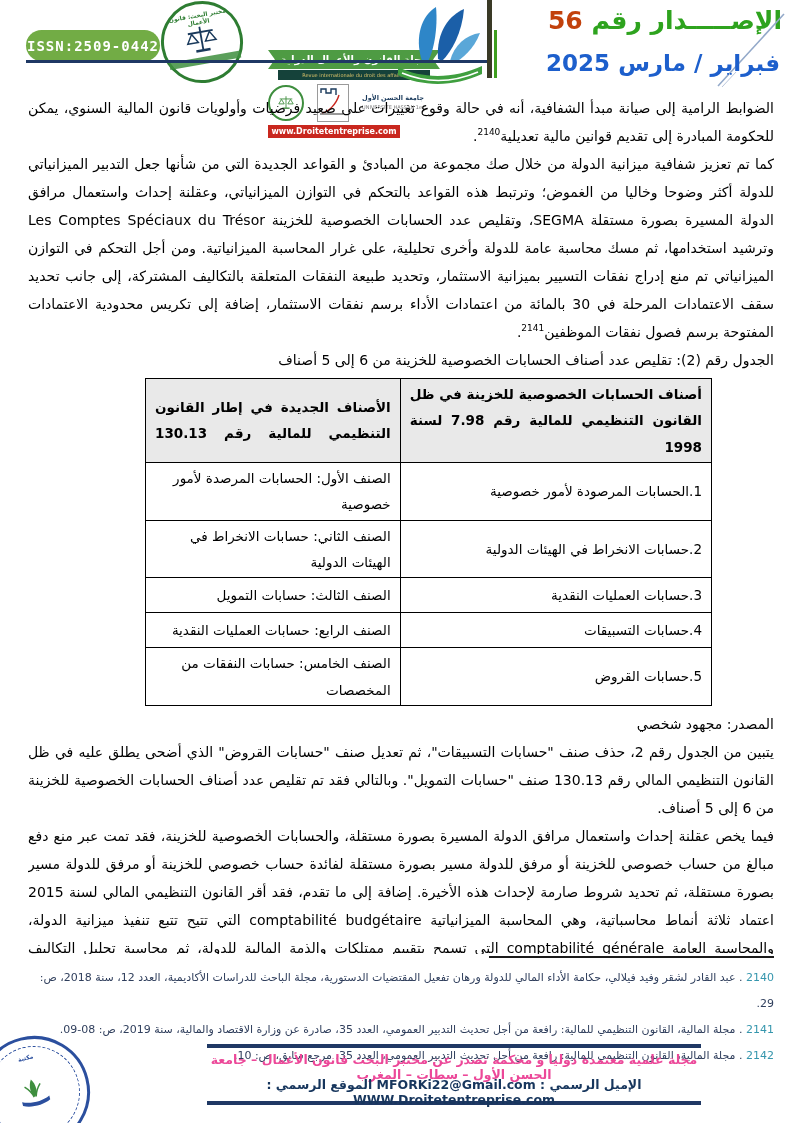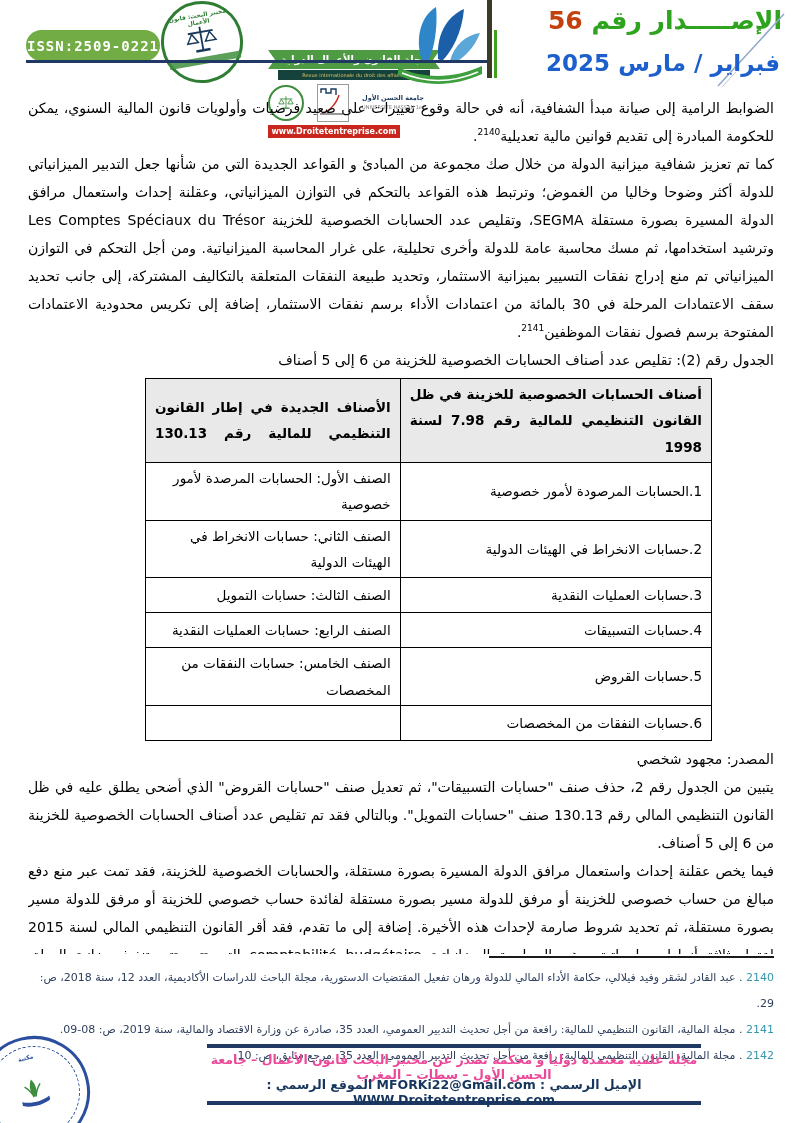--- a/index.html
+++ b/index.html
@@ -76,21 +76,21 @@
   .stamp .s-art{position:absolute;top:34px;left:0;right:0;display:flex;justify-content:center;}
 </style>
 </head>
 <body>
 
 <div class="page">
 
   <div>
 
     <div class="issn-pill">
-      <span>ISSN:2509-0221</span>
+      <span>ISSN:2509-0442</span>
     </div>
 
     <div class="lab-logo">
       <div class="lab-text">مختبر البحث: قانون الأعمال</div>
       <div class="lab-scales">
         <svg width="36" height="36" viewBox="0 0 40 40">
           <rect x="19" y="5" width="2" height="26" fill="#1a3a5c"></rect>
           <rect x="12" y="30" width="16" height="3" fill="#1a3a5c"></rect>
           <rect x="6" y="10" width="28" height="2" fill="#1a3a5c"></rect>
           <path d="M10 12 L4 22 L16 22 Z" fill="none" stroke="#1a3a5c" stroke-width="1.6"></path>
@@ -190,24 +190,20 @@
           <td>الصنف الثالث: حسابات التمويل</td>
         </tr>
         <tr>
           <td>4.حسابات التسبيقات</td>
           <td>الصنف الرابع: حسابات العمليات النقدية</td>
         </tr>
         <tr>
           <td>5.حسابات القروض</td>
           <td>الصنف الخامس: حسابات النفقات من المخصصات</td>
         </tr>
-        <tr>
-          <td>6.حسابات النفقات من المخصصات</td>
-          <td></td>
-        </tr>
       </tbody>
     </table>
 
     <p>المصدر: مجهود شخصي</p>
 
     <p>يتبين من الجدول رقم 2، حذف صنف "حسابات التسبيقات"، ثم تعديل صنف "حسابات القروض" الذي أضحى يطلق عليه في ظل القانون التنظيمي المالي رقم 130.13 صنف "حسابات التمويل". وبالتالي فقد تم تقليص عدد أصناف الحسابات الخصوصية للخزينة من 6 إلى 5 أصناف.</p>
 
     <p><span>فيما يخص عقلنة إحداث واستعمال مرافق الدولة المسيرة بصورة مستقلة، والحسابات الخصوصية للخزينة، فقد تمت عبر منع دفع مبالغ من حساب خصوصي للخزينة أو مرفق للدولة مسير بصورة مستقلة لفائدة حساب خصوصي للخزينة أو مرفق للدولة مسير بصورة مستقلة، ثم تحديد شروط صارمة لإحداث هذه الأخيرة. إضافة إلى ما تقدم، فقد أقر القانون التنظيمي المالي لسنة 2015 اعتماد ثلاثة أنماط محاسباتية، وهي المحاسبة الميزانياتية comptabilité budgétaire التي تتيح تتبع تنفيذ ميزانية الدولة، والمحاسبة العامة comptabilité générale التي تسمح بتقييم ممتلكات والذمة المالية للدولة، ثم محاسبة تحليل التكاليف comptabilité analytique التي تمكن من معرفة الكلفة الفعلية للسياسات العمومية</span></p>
 
   </div>

